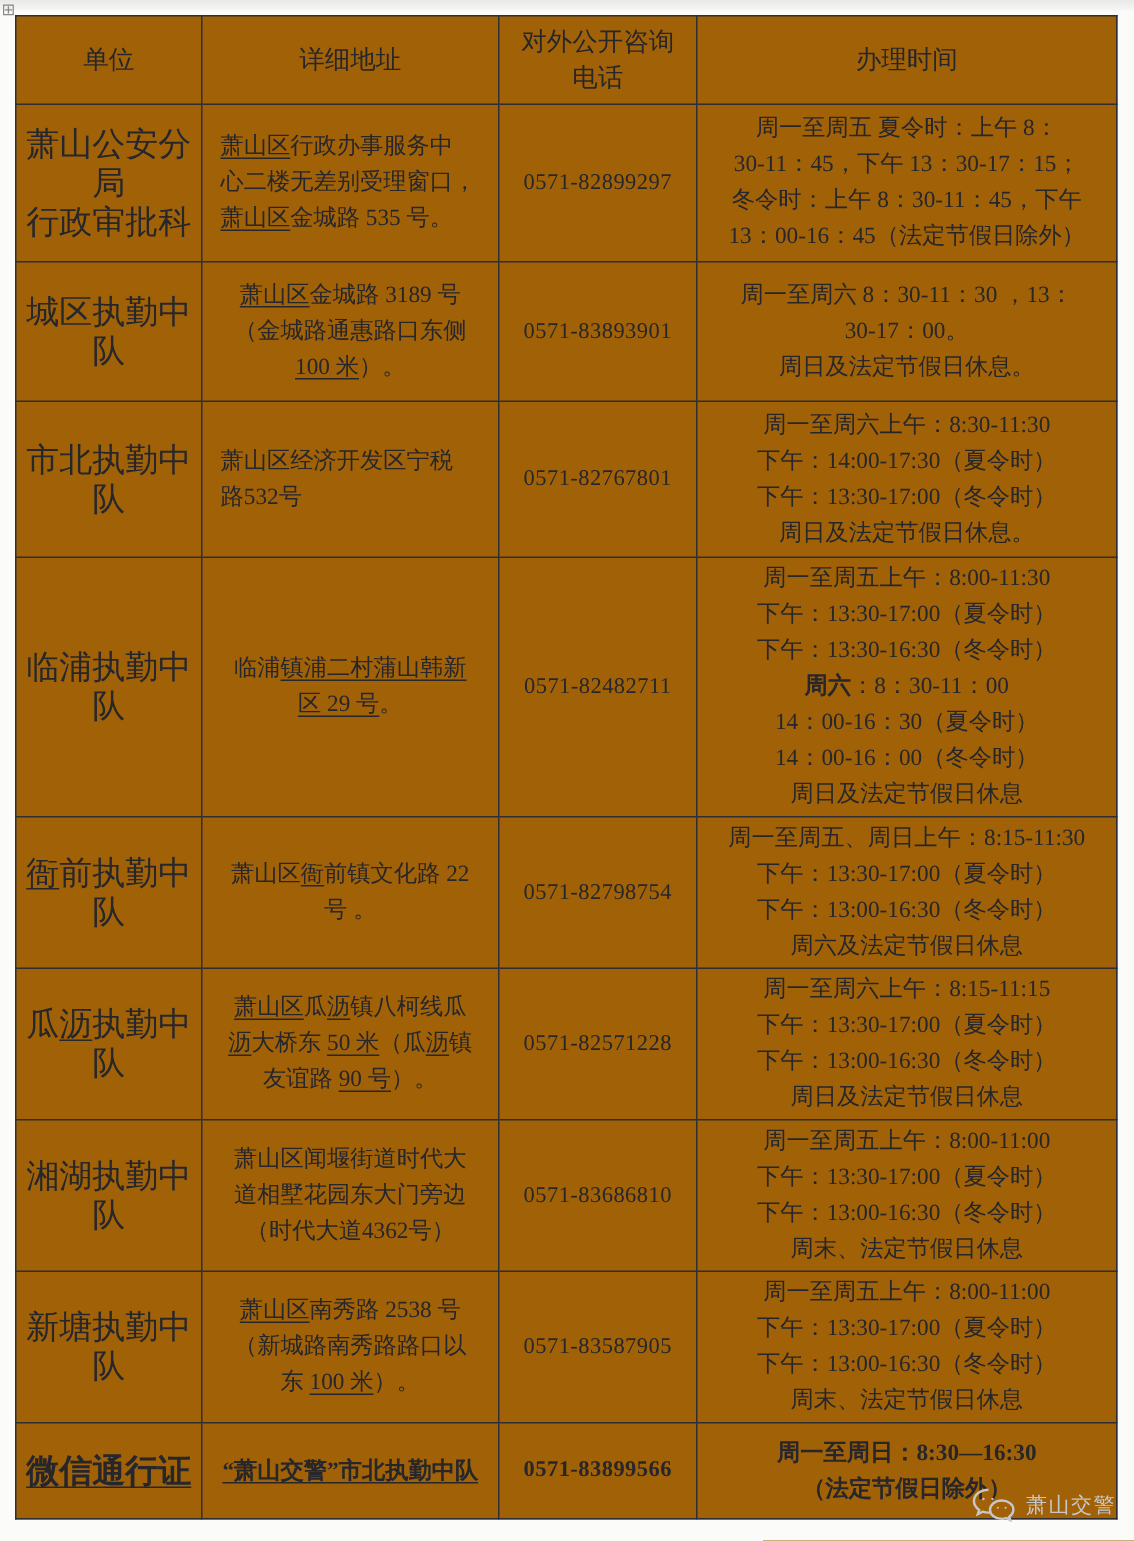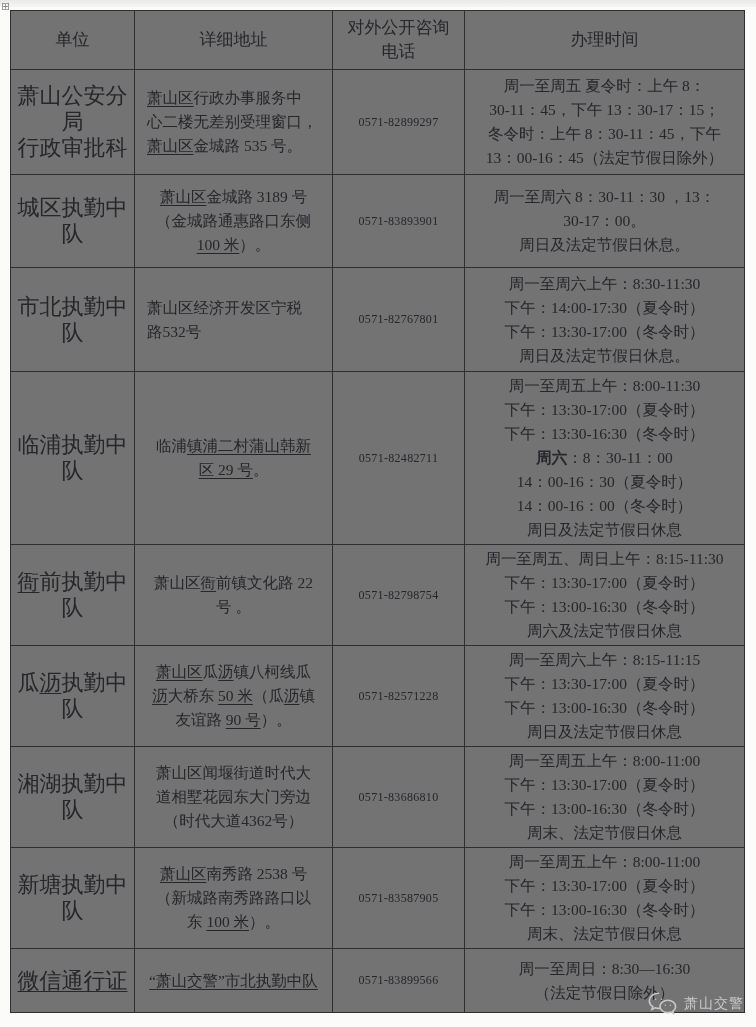--- a/index.html
+++ b/index.html
@@ -16,39 +16,39 @@
     background:linear-gradient(#e9e9e9,#f6f6f5);
   }
   .anchor{
     position:absolute;left:1px;top:1px;
     font-size:11px;color:#8a8a8a;line-height:11px;
     font-family:"DejaVu Sans",sans-serif;
   }
   .table-wrap{position:absolute;left:10px;top:10px;}
   table{
     border-collapse:collapse;table-layout:fixed;width:734px;
-    background:#737373;
+    background:#a16207;
   }
   th,td{
     border:1.6px solid #2f2f33;
     padding:2px 6px;
     vertical-align:middle;
     text-align:center;
     overflow:hidden;
   }
   th{
     font-weight:normal;
     font-size:17px;
     line-height:24px;
     white-space:pre-line;
     height:54px;
   }
   .cell-line{font-size:15.5px;line-height:24px;}
   .col-unit .cell-line{font-size:22px;line-height:26px;}
-  .col-phone{font-size:12px;letter-spacing:.3px;}
+  .col-phone{font-size:15px;letter-spacing:.3px;}
   .ta-left{text-align:left;padding-left:12px;}
   .ta-left .cell-line{text-align:left;}
   .u{text-decoration:underline;text-underline-offset:3px;text-decoration-thickness:1px;}
   .b{font-weight:bold;}
   .footer{
     position:absolute;right:12px;top:991px;
     display:flex;align-items:center;gap:7px;
     color:#c7c7ca;
     font-size:14px;
     font-family:"Liberation Sans","DejaVu Sans",sans-serif;
@@ -209,21 +209,21 @@
             <div class="cell-line"><span>东 </span><span class="u">100 米</span><span>）。</span></div>
           </td>
     <td class="col-phone">0571-83587905</td>
     <td class="col-hours">
             <div class="cell-line"><span>周一至周五上午：8:00-11:00</span></div>
             <div class="cell-line"><span>下午：13:30-17:00（夏令时）</span></div>
             <div class="cell-line"><span>下午：13:00-16:30（冬令时）</span></div>
             <div class="cell-line"><span>周末、法定节假日休息</span></div>
           </td>
   </tr>
-        <tr style="height: 64px;">
+        <tr style="height: 64px; font-weight: bold;">
     <td class="col-unit">
             <div class="cell-line"><span class="u">微信通行证</span></div>
           </td>
     <td class="col-addr">
             <div class="cell-line"><span class="u">“萧山交警”市北执勤中队</span></div>
           </td>
     <td class="col-phone">0571-83899566</td>
     <td class="col-hours">
             <div class="cell-line"><span>周一至周日：8:30—16:30</span></div>
             <div class="cell-line"><span>（法定节假日除外）</span></div>

